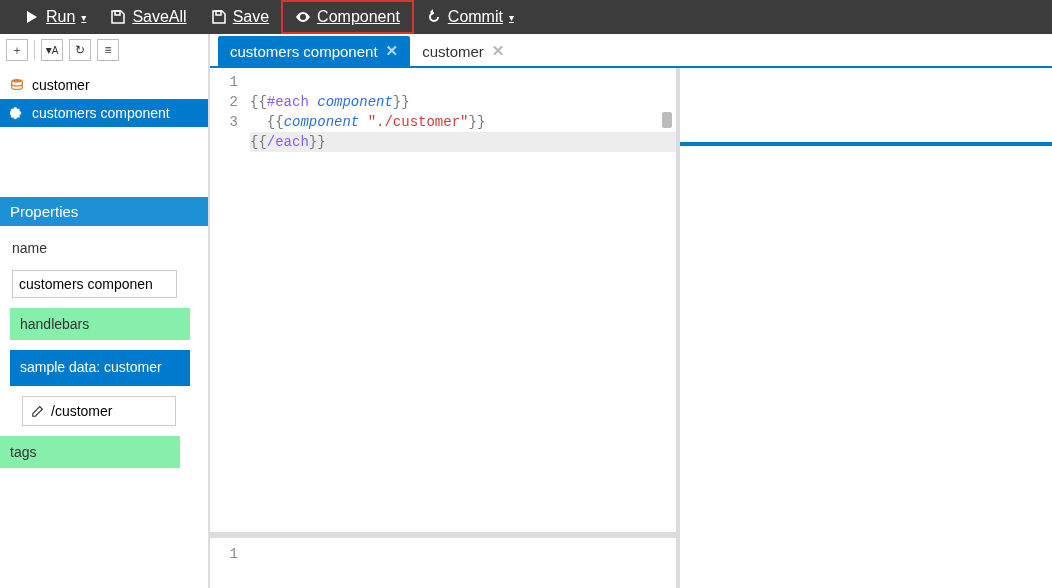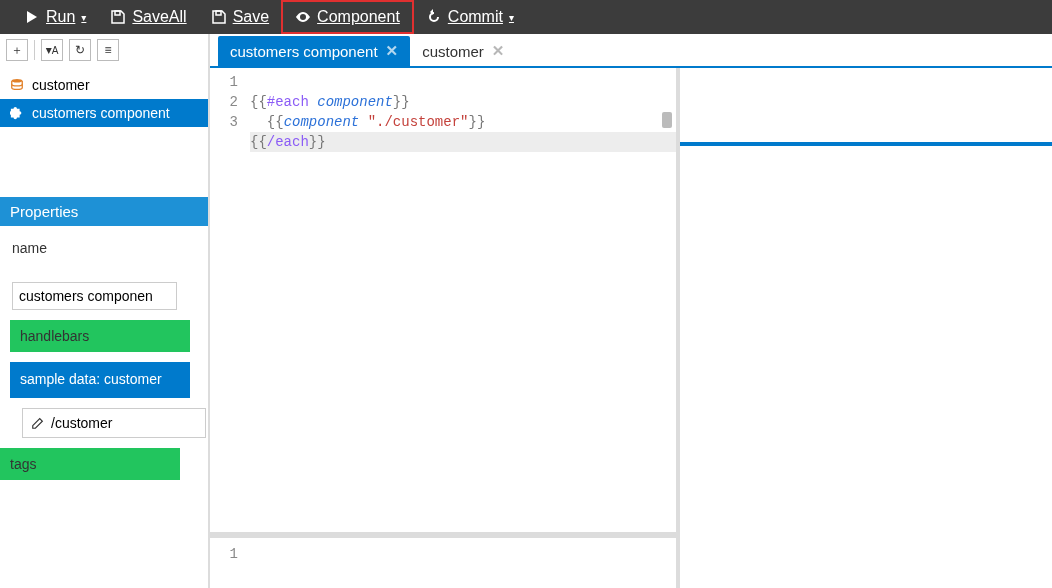--- a/index.html
+++ b/index.html
@@ -98,50 +98,50 @@
   .tree-icon.component { color: #e2752e; }
 
   .tree-spacer { flex: 1; max-height: 70px; }
 
   .props-header {
     background: #1e91d6;
     color: #fff;
     padding: 6px 10px;
     font-size: 15px;
   }
-  .props-body { padding: 10px 12px; display: flex; flex-direction: column; gap: 22px; }
+  .props-body { padding: 10px 12px; display: flex; flex-direction: column; gap: 10px; }
   .props-label { font-size: 14px; color: #333; padding: 4px 0; }
   .props-input {
     width: 165px;
     border: 1px solid #ccc;
     padding: 5px 6px;
     font-size: 14px;
     background: #fff;
   }
   .props-row-gray {
-    background: #22c55e;
+    background: #86efac;
     padding: 8px 10px;
     font-size: 14px;
     color: #333;
     width: 180px;
   }
   .props-row-blue {
     background: #007acc;
     color: #fff;
     padding: 8px 10px;
     font-size: 14px;
     width: 180px;
     line-height: 1.4;
   }
   .props-picker {
     background: #fff;
     border: 1px solid #ccc;
     padding: 6px 8px;
     font-size: 14px;
-    width: 184px;
+    width: 154px;
     margin-left: 12px;
     display: flex;
     align-items: center;
     gap: 6px;
   }
   .props-picker svg { width: 14px; height: 14px; }
   .props-group { display: flex; flex-direction: column; gap: 10px; padding: 0 0 10px 0; }
 
   
   .rightpane {

